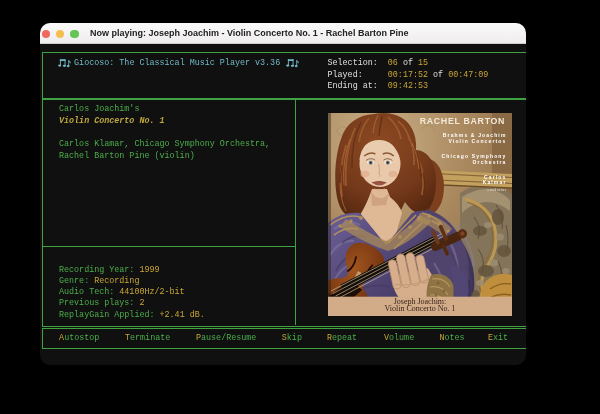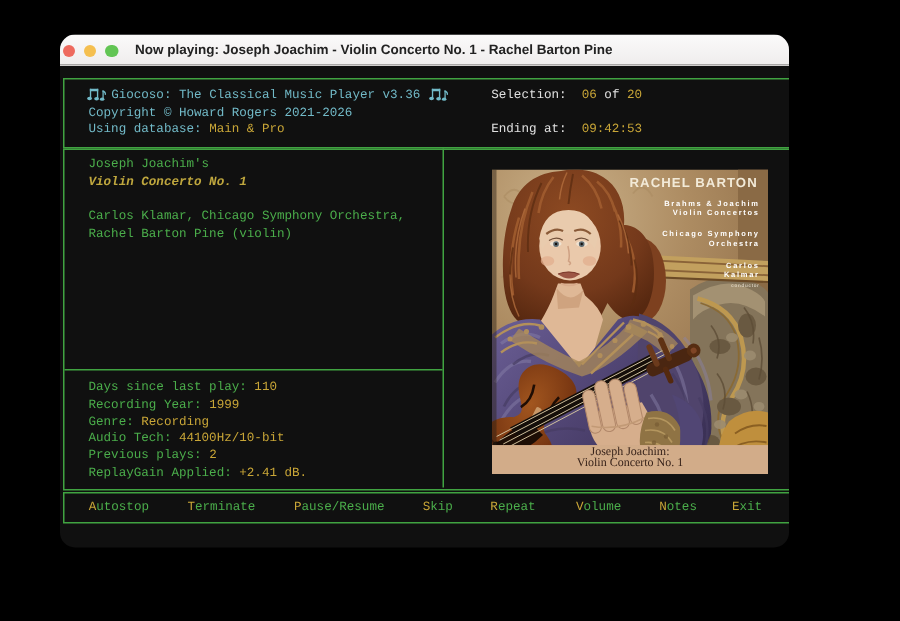--- a/index.html
+++ b/index.html
@@ -33,22 +33,20 @@
       <path d="M24.6,1.8 h1.6 v7 h-1.8 V4 l-1.5,1 V3.2 Z" fill="#2f2f2f"></path>
     </svg>
   </div>
   <div class="gbox" style="left:2px;top:29px;width:508px;height:47px"></div>
   <div class="gbox" style="left:2px;top:75.5px;width:508px;height:228px"></div>
   <div class="gbox" style="left:2px;top:304.5px;width:508px;height:21.8px"></div>
   <div style="position:absolute;left:255px;top:76px;width:1px;height:226px;background:#40a341"></div>
   <div style="position:absolute;left:3px;top:222.5px;width:252px;height:1px;background:#40a341"></div>
 
   <div class="t cy" style="left:34.1px;top:36.4px">Giocoso: The Classical Music Player v3.36</div>
-  <div class="t cy" style="left:19px;top:47.7px">Copyright © Howard Rogers 2021-2026</div>
-  <div class="t cy" style="left:19px;top:58.9px">Using database: <span class="yl">Main &amp; Pro</span></div>
   <svg style="position:absolute;left:18px;top:35.2px" width="14" height="10" viewBox="0 0 14 10">
     <g fill="#72bac8">
       <path d="M1.9,1.2 h5.6 v1.7 h-5.6 Z"></path>
       <rect x="1.9" y="1.2" width="0.9" height="6.3"></rect>
       <rect x="6.6" y="1.2" width="0.9" height="6.5"></rect>
       <ellipse cx="1.7" cy="7.6" rx="1.6" ry="1.15"></ellipse>
       <ellipse cx="6.4" cy="7.8" rx="1.6" ry="1.15"></ellipse>
       <rect x="10.3" y="2.4" width="0.85" height="5.6"></rect>
       <ellipse cx="10.1" cy="8.1" rx="1.5" ry="1.1"></ellipse>
       <path d="M10.3,2.2 q2.6,0.5 2.4,3 l-0.9,0.1 q0.3,-1.8 -1.5,-2.2 Z"></path>
@@ -60,32 +58,32 @@
       <rect x="1.9" y="1.2" width="0.9" height="6.3"></rect>
       <rect x="6.6" y="1.2" width="0.9" height="6.5"></rect>
       <ellipse cx="1.7" cy="7.6" rx="1.6" ry="1.15"></ellipse>
       <ellipse cx="6.4" cy="7.8" rx="1.6" ry="1.15"></ellipse>
       <rect x="10.3" y="2.4" width="0.85" height="5.6"></rect>
       <ellipse cx="10.1" cy="8.1" rx="1.5" ry="1.1"></ellipse>
       <path d="M10.3,2.2 q2.6,0.5 2.4,3 l-0.9,0.1 q0.3,-1.8 -1.5,-2.2 Z"></path>
     </g>
     </svg>
 
-  <div class="t wh" style="left:287.5px;top:36.4px">Selection:  <span class="yl">06</span> of <span class="yl">20</span></div>
+  <div class="t wh" style="left:287.5px;top:36.4px">Selection:  <span class="yl">06</span> of <span class="yl">15</span></div>
+  <div class="t wh" style="left:287.5px;top:47.7px">Played:     <span class="yl">00:17:52</span> of <span class="yl">00:47:09</span></div>
   <div class="t wh" style="left:287.5px;top:58.9px">Ending at:  <span class="yl">09:42:53</span></div>
 
-  <div class="t gr" style="left:19px;top:82.3px">Joseph Joachim's</div>
+  <div class="t gr" style="left:19px;top:82.3px">Carlos Joachim's</div>
   <div class="t ti" style="left:19px;top:93.6px">Violin Concerto No. 1</div>
   <div class="t gr" style="left:19px;top:117.4px">Carlos Klamar, Chicago Symphony Orchestra,</div>
   <div class="t gr" style="left:19px;top:128.7px">Rachel Barton Pine (violin)</div>
 
-  <div class="t gr" style="left:19px;top:231.4px">Days since last play: <span class="yl">110</span></div>
   <div class="t gr" style="left:19px;top:242.6px">Recording Year: <span class="yl">1999</span></div>
   <div class="t gr" style="left:19px;top:253.8px">Genre: <span class="yl">Recording</span></div>
-  <div class="t gr" style="left:19px;top:265px">Audio Tech: <span class="yl">44100Hz/10-bit</span></div>
+  <div class="t gr" style="left:19px;top:265px">Audio Tech: <span class="yl">44100Hz/2-bit</span></div>
   <div class="t gr" style="left:19px;top:276.3px">Previous plays: <span class="yl">2</span></div>
   <div class="t gr" style="left:19px;top:287.5px">ReplayGain Applied: <span class="yl">+2.41 dB.</span></div>
 
   <div class="t gr" style="left:19.1px;top:311px"><span class="yl">A</span>utostop</div>
   <div class="t gr" style="left:85px;top:311px"><span class="yl">T</span>erminate</div>
   <div class="t gr" style="left:156px;top:311px"><span class="yl">P</span>ause/Resume</div>
   <div class="t gr" style="left:241.8px;top:311px"><span class="yl">S</span>kip</div>
   <div class="t gr" style="left:286.9px;top:311px"><span class="yl">R</span>epeat</div>
   <div class="t gr" style="left:344px;top:311px"><span class="yl">V</span>olume</div>
   <div class="t gr" style="left:399.5px;top:311px"><span class="yl">N</span>otes</div>

